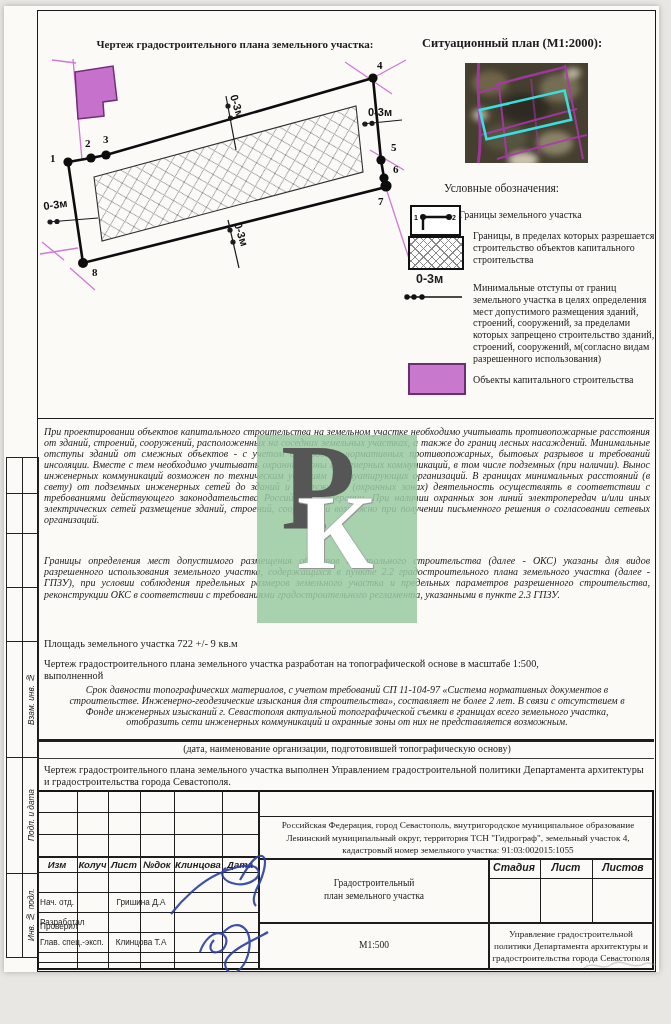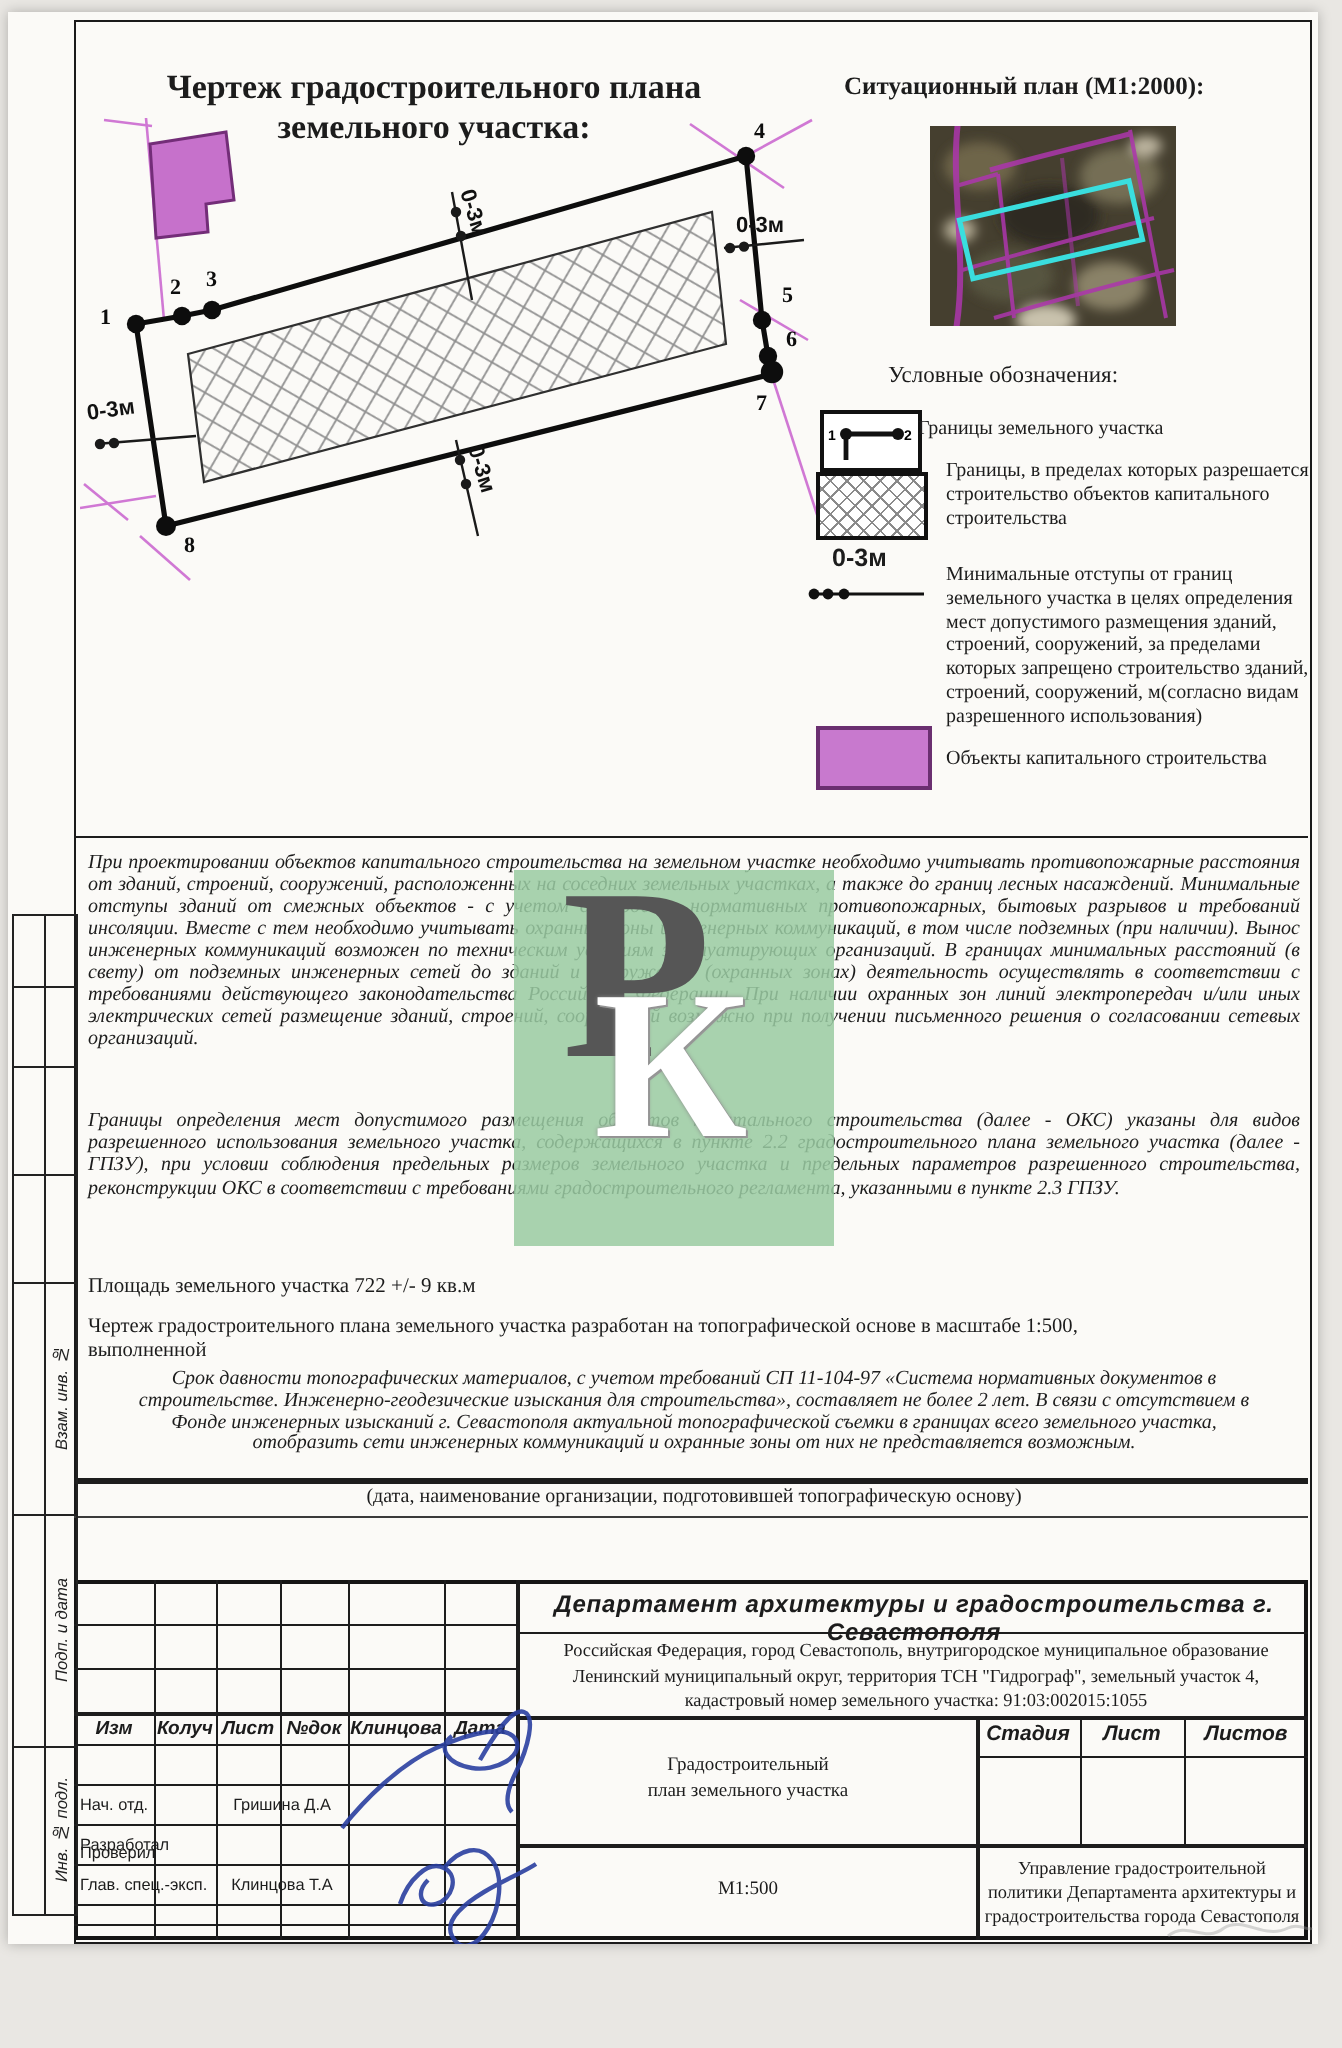--- a/index.html
+++ b/index.html
@@ -11,21 +11,21 @@
   .ln{position:absolute;background:#1d1d1d;}
   .serif{font-family:"Liberation Serif","DejaVu Serif",serif;}
   .sans{font-family:"Liberation Sans","DejaVu Sans",sans-serif;}
   .ital{font-style:italic;}
   .bold{font-weight:bold;}
   .ctr{text-align:center;}
   .just{text-align:justify;}
   
   #frame{position:absolute;left:33px;top:4px;width:617px;height:960px;border:1.6px solid #1a1a1a;}
   
-  #draw-title{left:48px;top:28px;width:330px;font-size:17px;line-height:20px;}
+  #draw-title{left:66px;top:28px;width:330px;font-size:11px;line-height:20px;}
   #sit-title{left:418px;top:30px;width:238px;font-size:12.5px;}
   #legend-title{left:440px;top:176px;width:200px;font-size:11.5px;text-align:left;}
   
   .leg-text{font-size:10px;line-height:11.8px;}
   #sym1{left:406px;top:199px;width:47px;height:27px;border:2px solid #111;background:#fff;}
   #sym2{left:404px;top:230px;width:52px;height:30px;border:2px solid #111;background:
         repeating-linear-gradient(45deg, rgba(0,0,0,0) 0 5px, #8a8a8a 5px 5.9px),
         repeating-linear-gradient(-45deg, rgba(0,0,0,0) 0 5px, #8a8a8a 5px 5.9px),#fff;}
   #sym3-label{left:412px;top:266px;width:60px;font-size:12.5px;font-weight:bold;
               font-family:"Liberation Sans",sans-serif;}
@@ -205,20 +205,21 @@
 
     <div class="abs serif ital just para" id="p1">При проектировании объектов капитального строительства на земельном участке необходимо учитывать противопожарные расстояния от зданий, строений, сооружений, расположенных на соседних земельных участках, а также до границ лесных насаждений. Минимальные отступы зданий от смежных объектов - с учетом соблюдения нормативных противопожарных, бытовых разрывов и требований инсоляции. Вместе с тем необходимо учитывать охранные зоны инженерных коммуникаций, в том числе подземных (при наличии). Вынос инженерных коммуникаций возможен по техническим условиям эксплуатирующих организаций. В границах минимальных расстояний (в свету) от подземных инженерных сетей до зданий и сооружений (охранных зонах) деятельность осуществлять в соответствии с требованиями действующего законодательства Российской Федерации. При наличии охранных зон линий электропередач и/или иных электрических сетей размещение зданий, строений, сооружений возможно при получении письменного решения о согласовании сетевых организаций.</div>
     <div class="abs serif ital just para" id="p2">Границы определения мест допустимого размещения объектов капитального строительства (далее - ОКС) указаны для видов разрешенного использования земельного участка, содержащихся в пункте 2.2 градостроительного плана земельного участка (далее - ГПЗУ), при условии соблюдения предельных размеров земельного участка и предельных параметров разрешенного строительства, реконструкции ОКС в соответствии с требованиями градостроительного регламента, указанными в пункте 2.3 ГПЗУ.</div>
     <div class="abs serif para" id="p-area">Площадь земельного участка 722 +/- 9 кв.м</div>
     <div class="abs serif para" id="p-topo">Чертеж градостроительного плана земельного участка разработан на топографической основе в масштабе 1:500,
 выполненной</div>
     <div class="abs serif ital ctr para" id="p-note">Срок давности топографических материалов, с учетом требований СП 11-104-97 «Система нормативных документов в строительстве. Инженерно-геодезические изыскания для строительства», составляет не более 2 лет. В связи с отсутствием в Фонде инженерных изысканий г. Севастополя актуальной топографической съемки в границах всего земельного участка, отобразить сети инженерных коммуникаций и охранные зоны от них не представляется возможным.</div>
     <div class="ln" style="left:33px;top:733px;width:617px;height:2.5px;"></div>
     <div class="abs serif ctr para" id="p-caption">(дата, наименование организации, подготовившей топографическую основу)</div>
     <div class="ln" style="left:33px;top:752px;width:617px;height:1px;background:#3a3a3a;"></div>
+    <div class="abs serif para" id="p-madeby">Чертеж градостроительного плана земельного участка выполнен Управлением градостроительной политики Департамента архитектуры и градостроительства города Севастополя.</div>
 
     <div class="abs" style="left:33px;top:784px;width:617px;height:180px;border:2px solid #151515;box-sizing:border-box;"></div>
 
     <div class="ln" style="left:254px;top:784px;width:2px;height:180px;"></div>
     <div class="ln" style="left:73px;top:784px;width:1px;height:180px;"></div>
     <div class="ln" style="left:104px;top:784px;width:1px;height:180px;"></div>
     <div class="ln" style="left:136px;top:784px;width:1px;height:180px;"></div>
     <div class="ln" style="left:170px;top:784px;width:1px;height:180px;"></div>
     <div class="ln" style="left:218px;top:784px;width:1px;height:180px;"></div>
     <div class="ln" style="left:484px;top:852px;width:1.5px;height:112px;"></div>
@@ -246,21 +247,20 @@
     <div class="st-h" style="left:170px;width:48px;">Клинцова</div>
     <div class="st-h" style="left:218px;width:36px;">Дата</div>
 
     <div class="st-role" style="top:872px;margin-top:44px;">Проверил</div>
     <div class="st-role" style="top:892px;">Нач. отд.</div>
     <div class="st-name" style="top:892px;">Гришина Д.А</div>
     <div class="st-role" style="top:912px;">Разработал</div>
     <div class="st-role" style="top:932px;">Глав. спец.-эксп.</div>
     <div class="st-name" style="top:932px;text-align:center;">Клинцова Т.А</div>
 
-    <div class="abs sans ital bold ctr" style="left:258px;top:789px;width:390px;font-size:12px;letter-spacing:.4px;">Департамент архитектуры и градостроительства г. Севастополя</div>
     <div class="abs serif ctr" style="left:262px;top:813px;width:384px;font-size:9.2px;line-height:12.5px;">Российская Федерация, город Севастополь, внутригородское муниципальное образование Ленинский муниципальный округ, территория ТСН "Гидрограф", земельный участок 4, кадастровый номер земельного участка: 91:03:002015:1055</div>
 
     <div class="abs serif ctr" style="left:258px;top:872px;width:224px;font-size:9.5px;">Градостроительный</div>
     <div class="abs serif ctr" style="left:258px;top:885px;width:224px;font-size:9.5px;">план земельного участка</div>
     <div class="abs serif ctr" style="left:258px;top:934px;width:224px;font-size:9.5px;">М1:500</div>
 
     <div class="stage-h" style="left:484px;width:52px;">Стадия</div>
     <div class="stage-h" style="left:536px;width:52px;">Лист</div>
     <div class="stage-h" style="left:588px;width:62px;">Листов</div>
 

